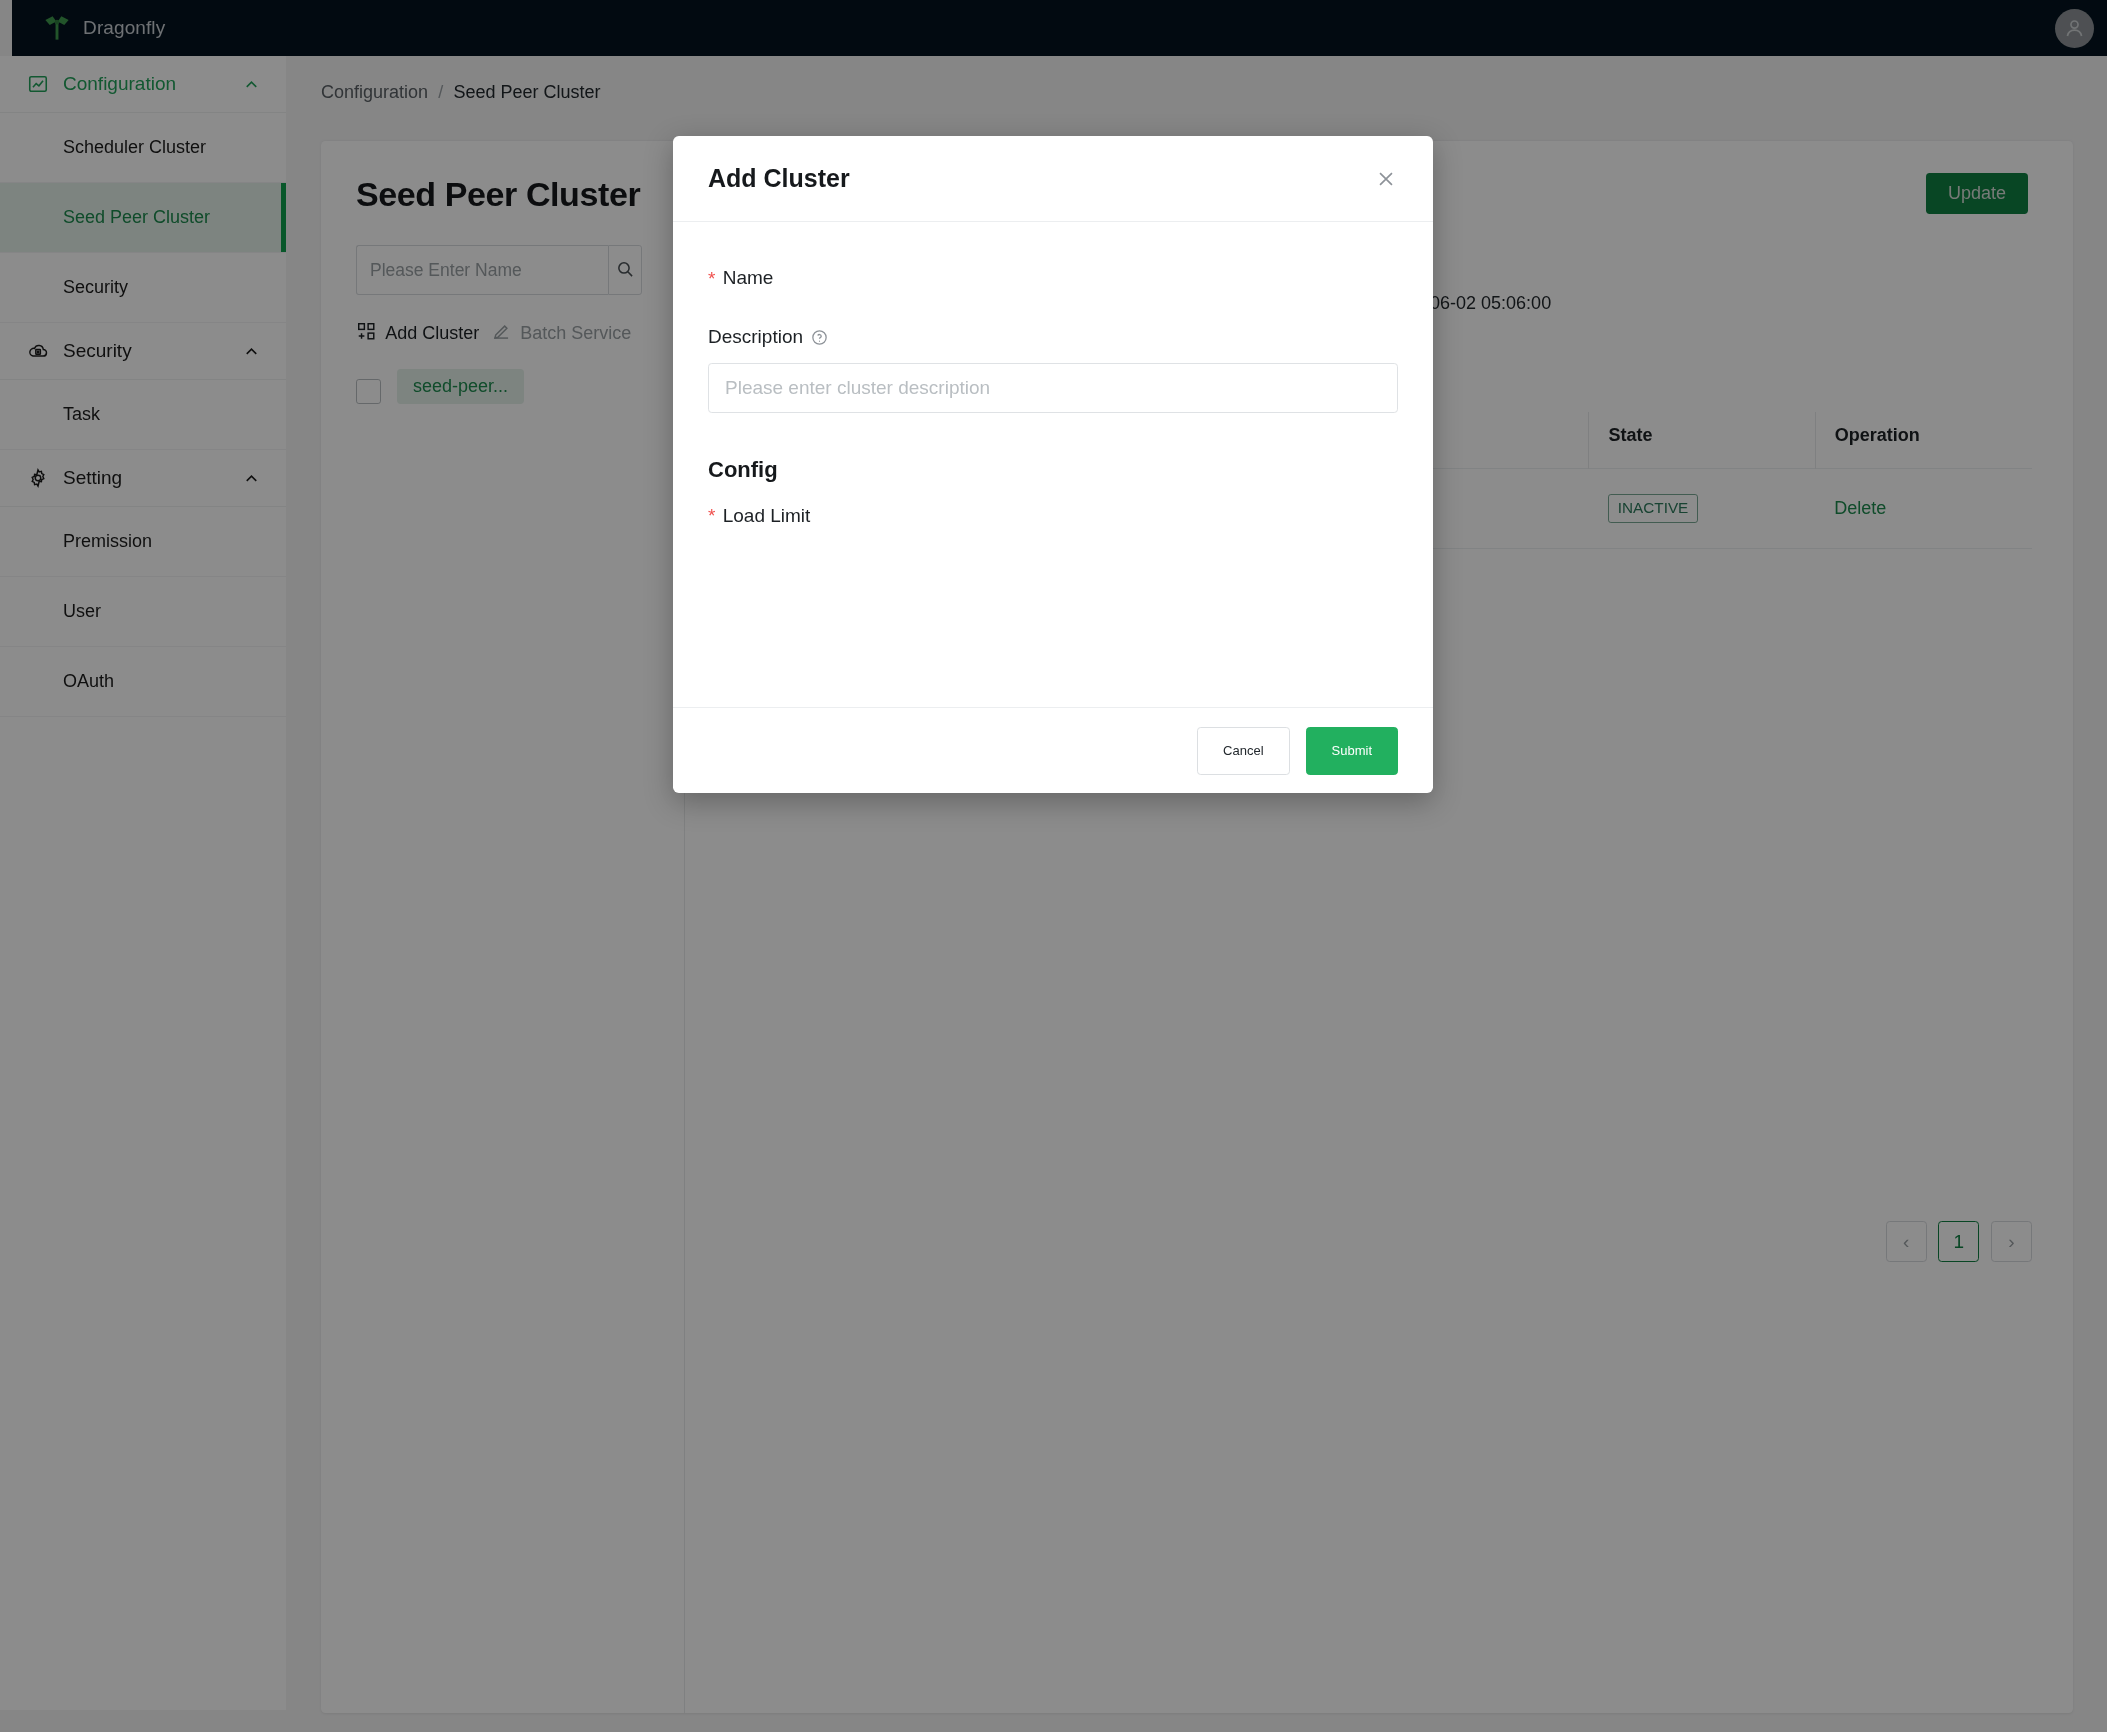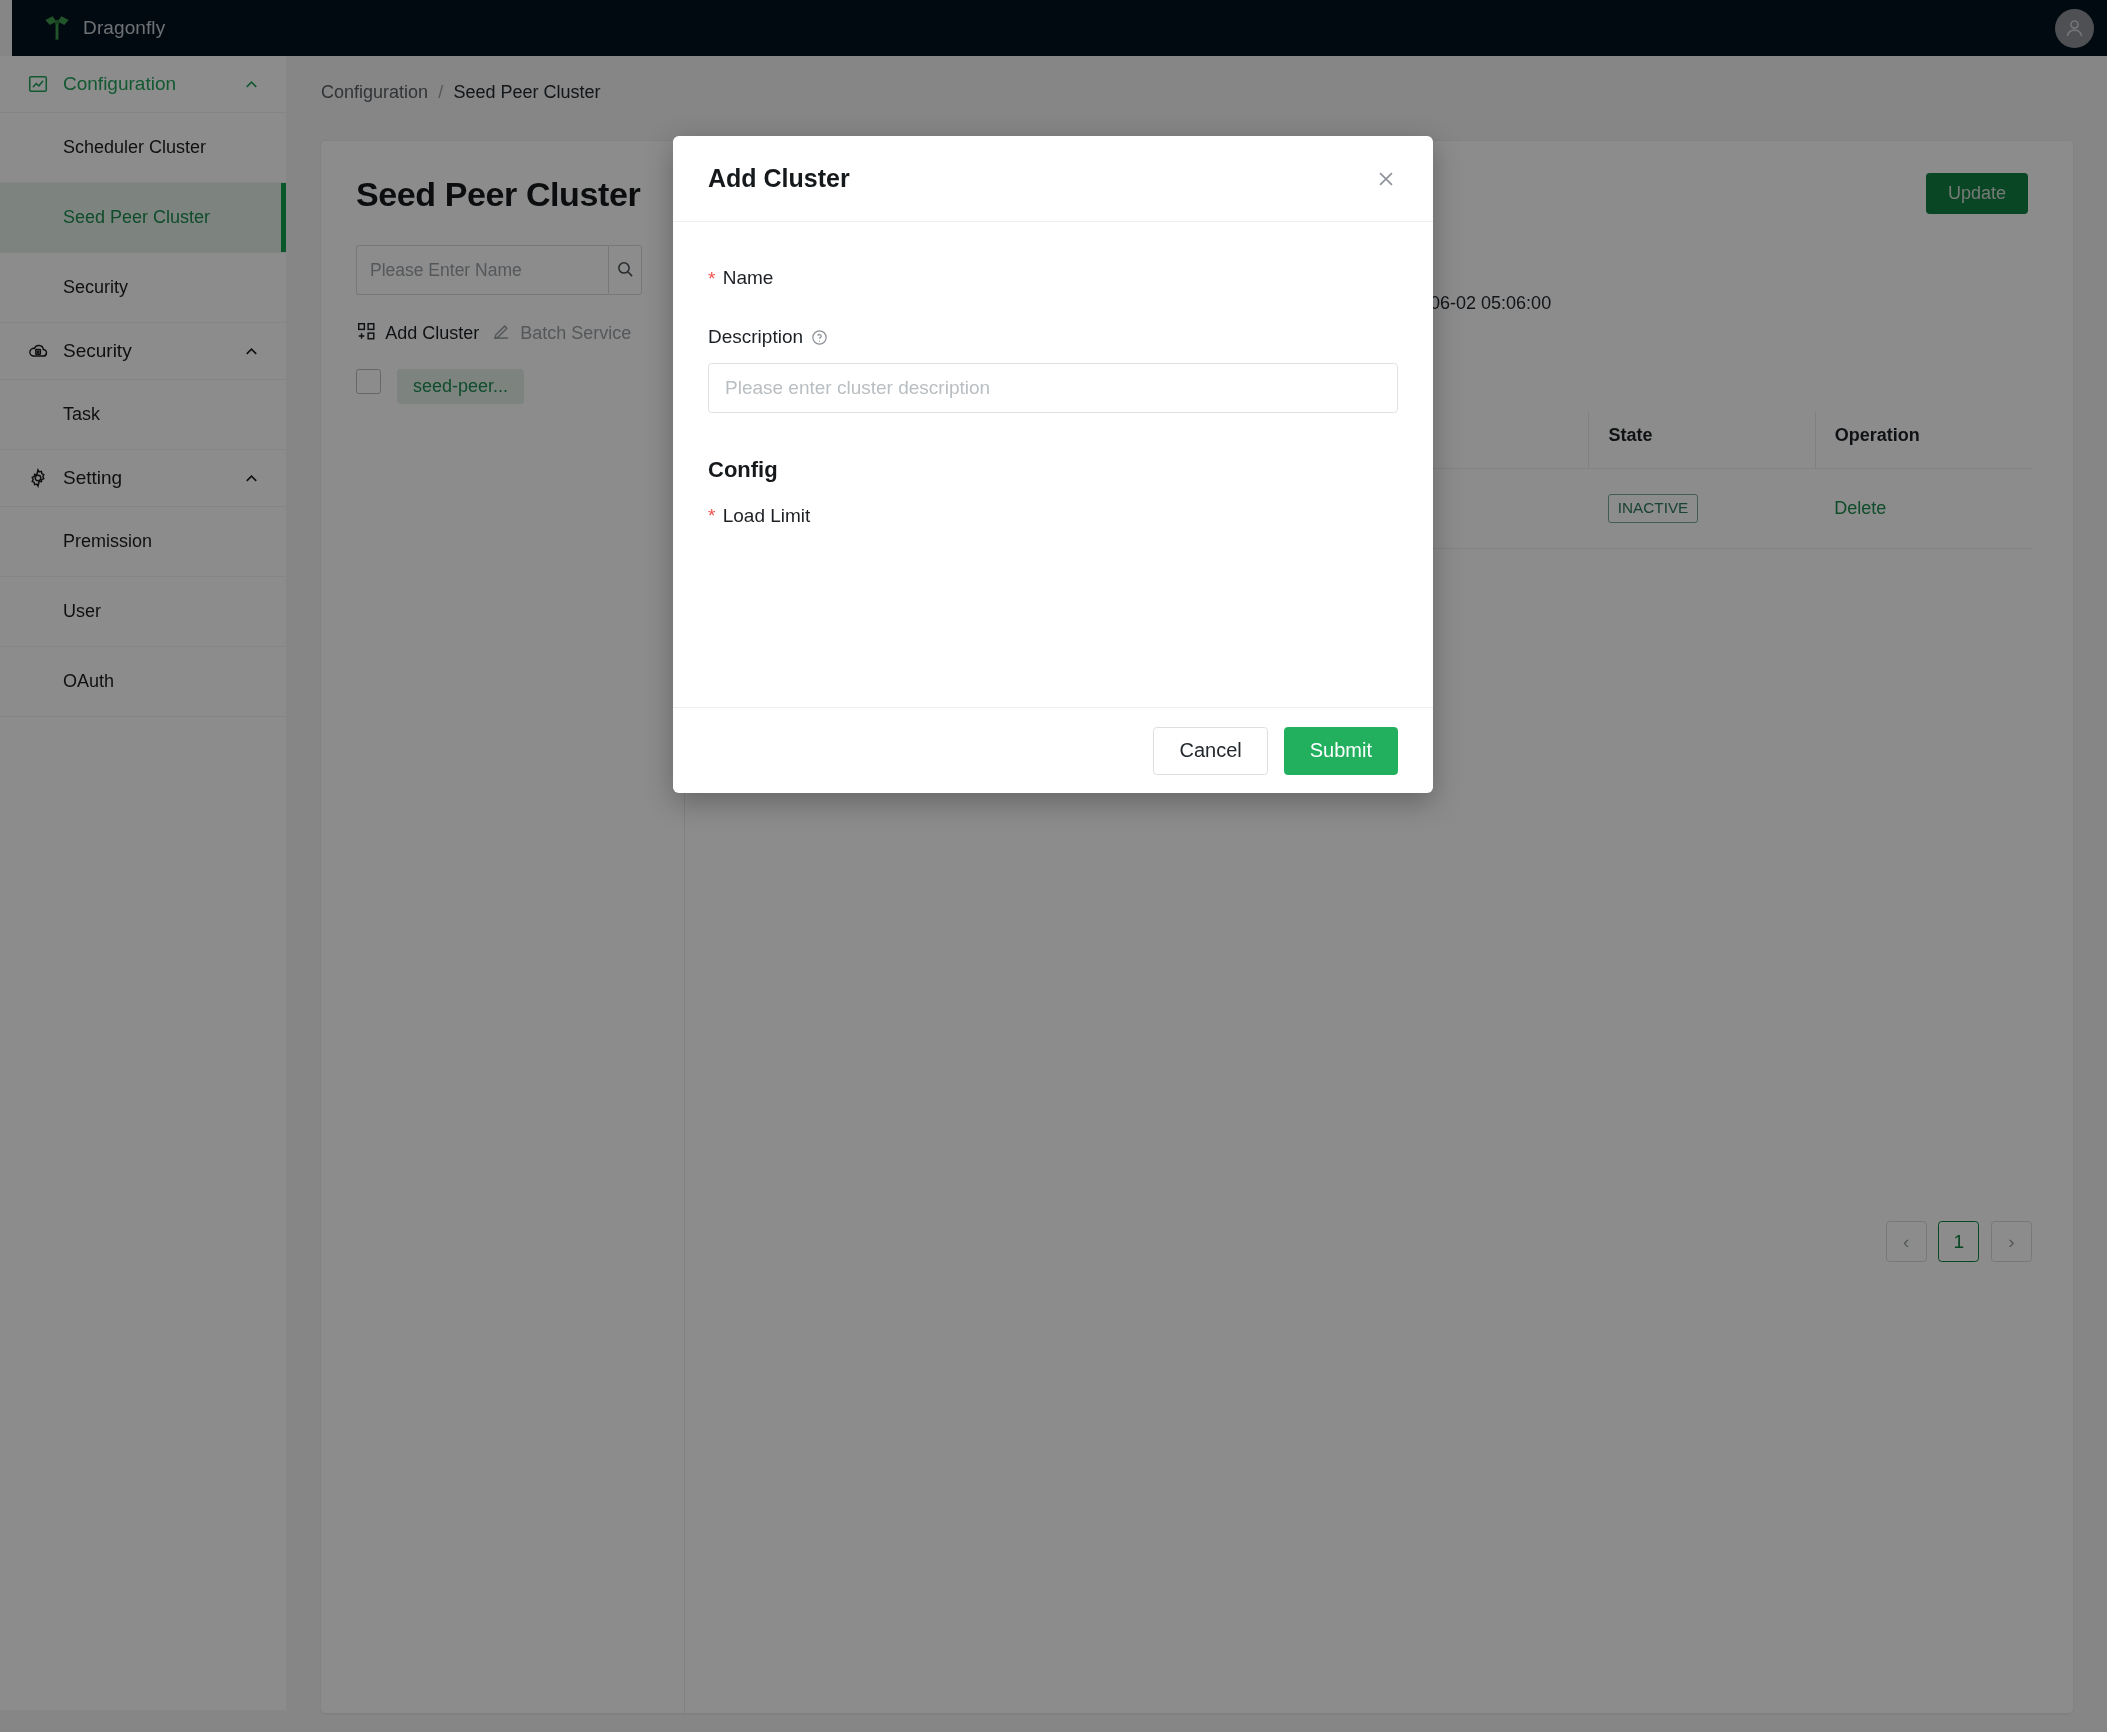--- a/index.html
+++ b/index.html
@@ -88,21 +88,21 @@
   .searchbtn {
     width: 45px; border: 0.7px solid #d7dade; border-radius: 0 2.9px 2.9px 0;
     background: #fff; display: flex; align-items: center; justify-content: center; cursor: pointer;
   }
 
   .actionrow { display: flex; align-items: center; gap: 11.7px; margin: 26px 0 0 35px; }
   .action { display: flex; align-items: center; gap: 8.8px; font-size: 18px; cursor: pointer; }
   .action.enabled { color: #1d2125; }
   .action.disabled { color: #9aa0a4; cursor: default; }
 
-  .clusterlist { margin: 22px 0 0 35px; display: flex; align-items: flex-start; gap: 16px; }
+  .clusterlist { margin: 22px 0 0 35px; display: flex; align-items: flex-end; gap: 16px; }
   .cbx { width: 25px; height: 25px; border: 1.5px solid #b9bec2; border-radius: 2.9px; background:#fff; cursor: pointer; }
   .chip {
     background: #e4f0e9; color: #1d8a4e; font-size: 18px;
     padding: 7.3px 16px; border-radius: 3.7px; cursor: pointer;
   }
 
   
   .rightpane { position: absolute; left: 364px; top: 0; right: 0; bottom: 0; }
   .detailhead { position: relative; padding: 32px 41px 0 41px; }
   .detail-title { font-size: 25px; font-weight: bold; color: #16191c; }
@@ -187,21 +187,21 @@
   .sectionhead { font-size: 22px; font-weight: bold; color: #16191c; margin-top: 44px; }
   .fieldblock { margin-top: 0; }
   .fieldblock.gap { margin-top: 37px; }
   .fieldblock.gap2 { margin-top: 22px; }
   .modal-foot {
     height: 86px; border-top: 0.7px solid #eceef0;
     display: flex; align-items: center; justify-content: flex-end; gap: 16px;
     padding: 0 35px;
   }
   .btn {
-    font-size: 20px; padding: 0 25px; height: 48px; border-radius: 3.7px;
+    font-size: 13px; padding: 0 25px; height: 48px; border-radius: 3.7px;
     cursor: pointer; font-family: "Liberation Sans", sans-serif;
     display: flex; align-items: center; justify-content: center;
   }
   .btn-cancel { background: #fff; border: 0.7px solid #dcdfe2; color: #22282d; }
   .btn-submit { background: #22b05f; border: 0.7px solid #22b05f; color: #fff; }
 </style>
 </head>
 <body>
 
 <div id="root">

